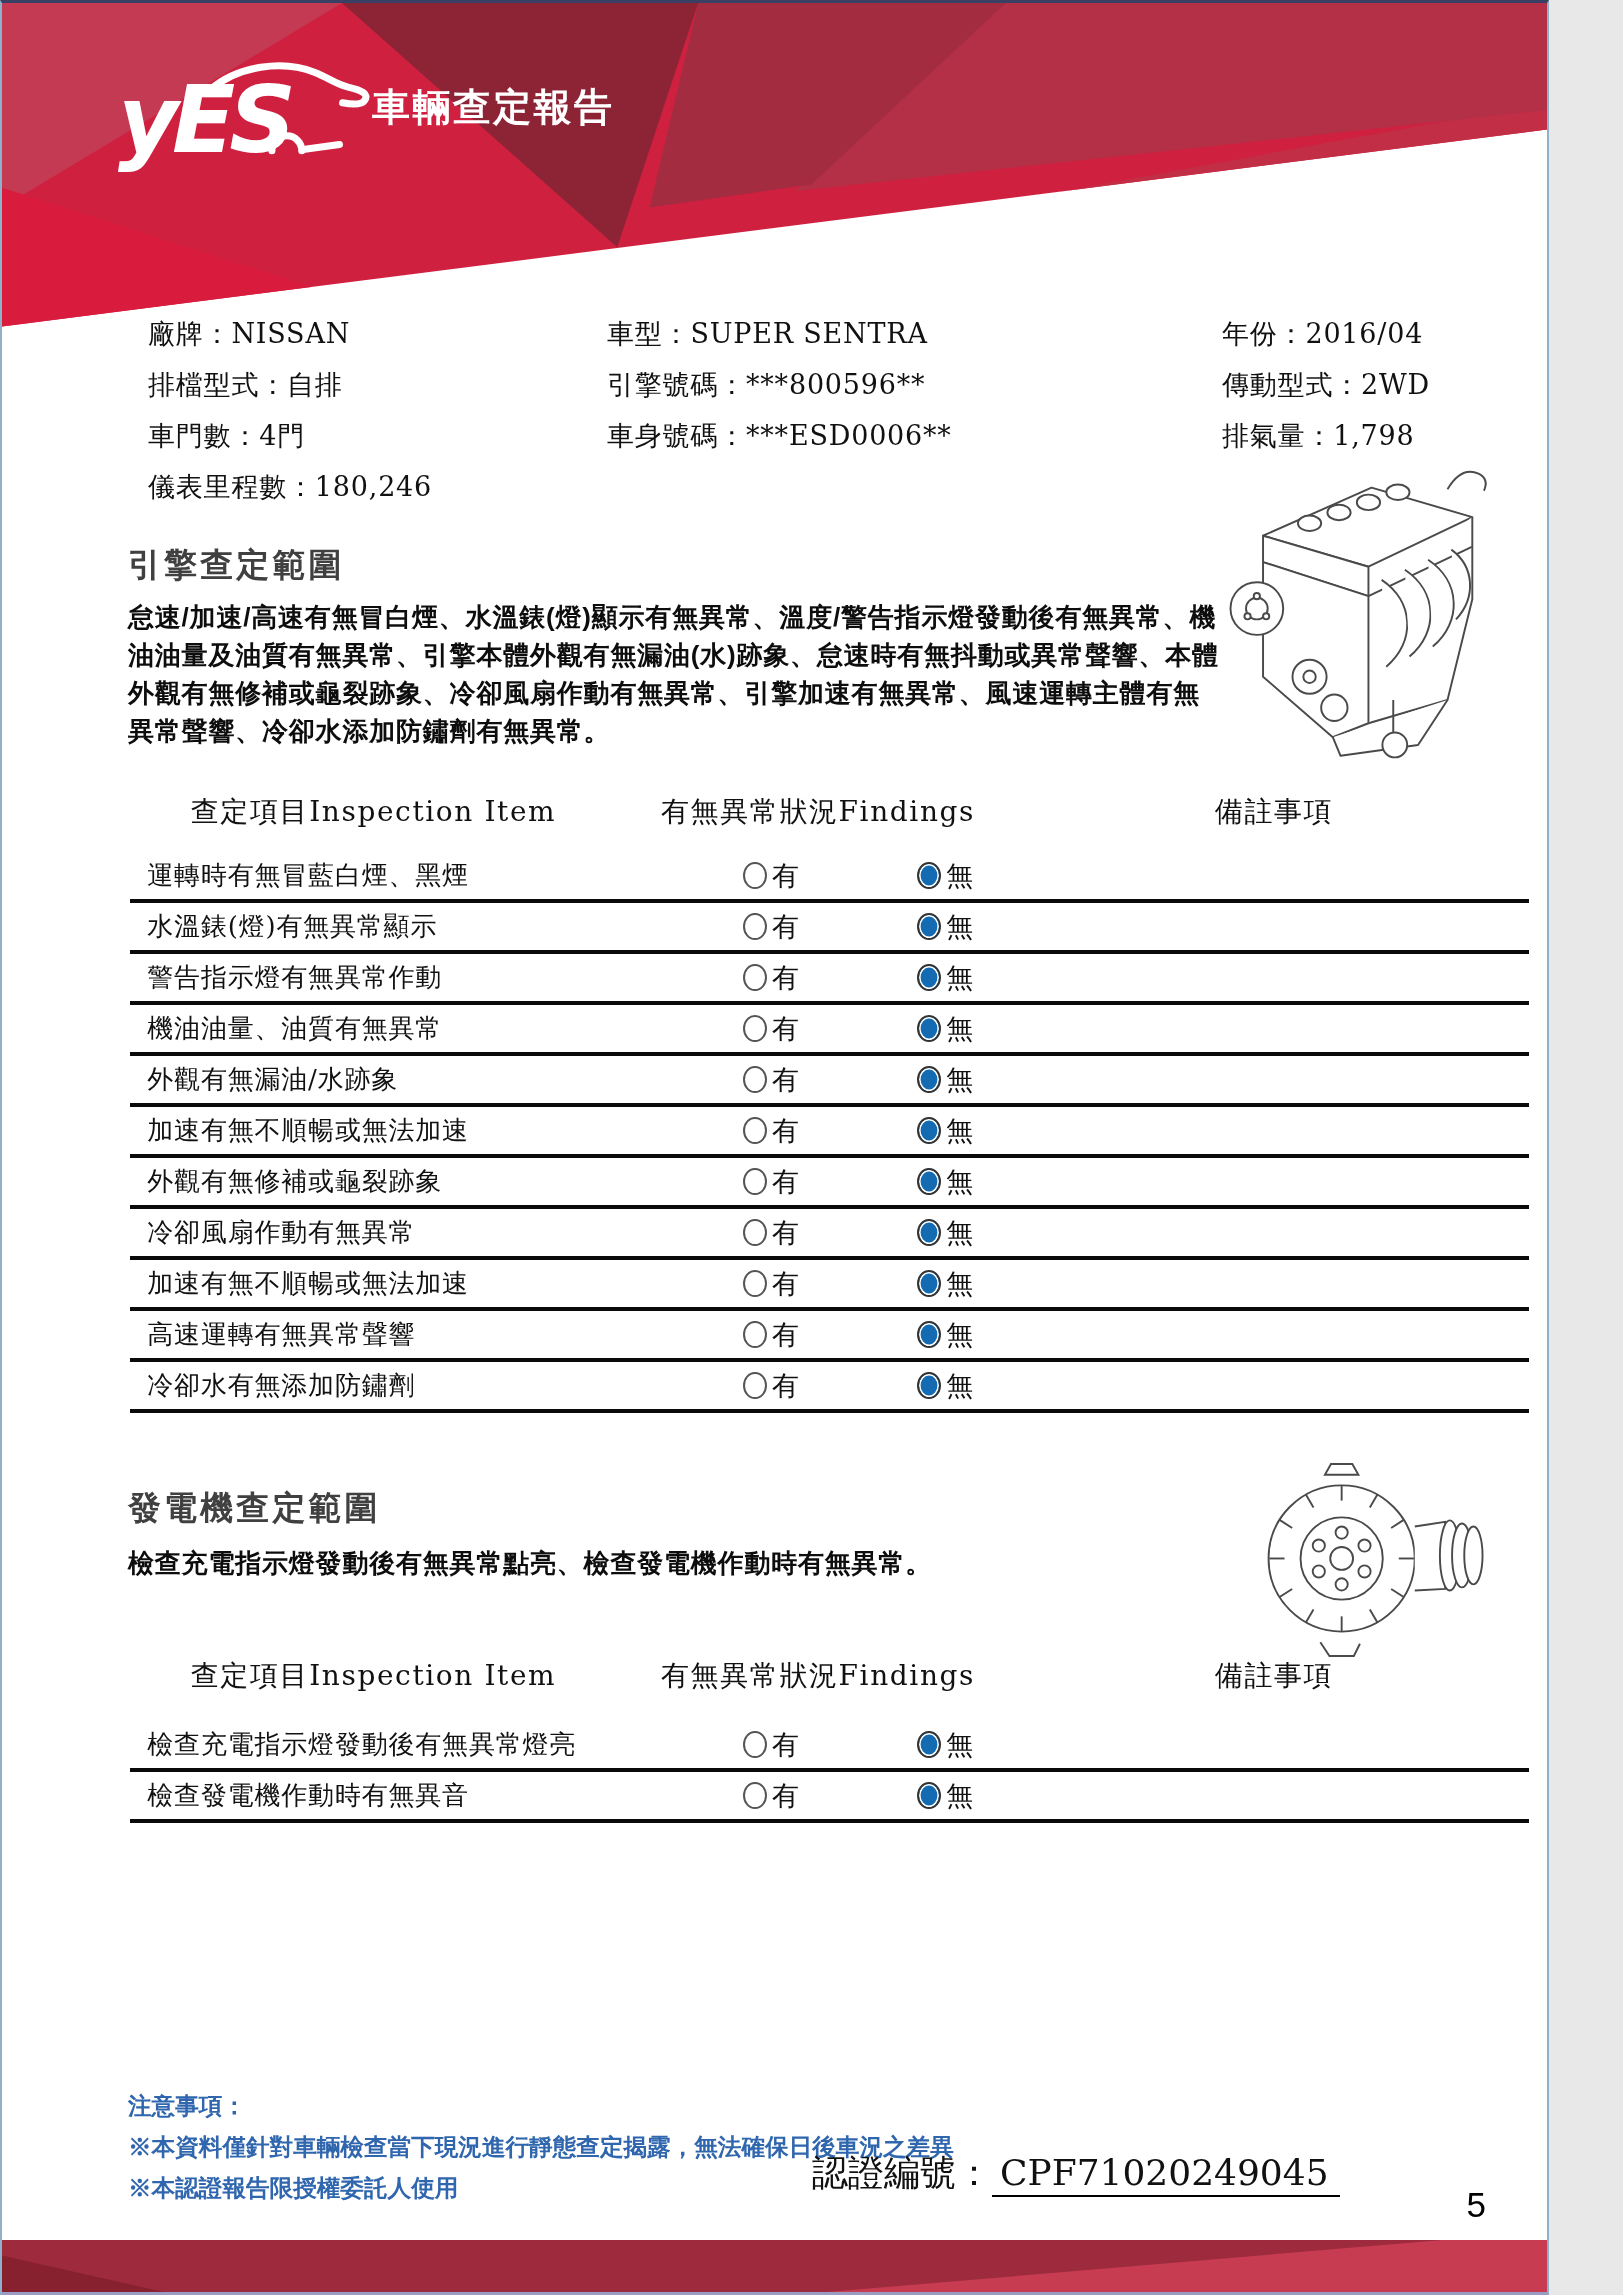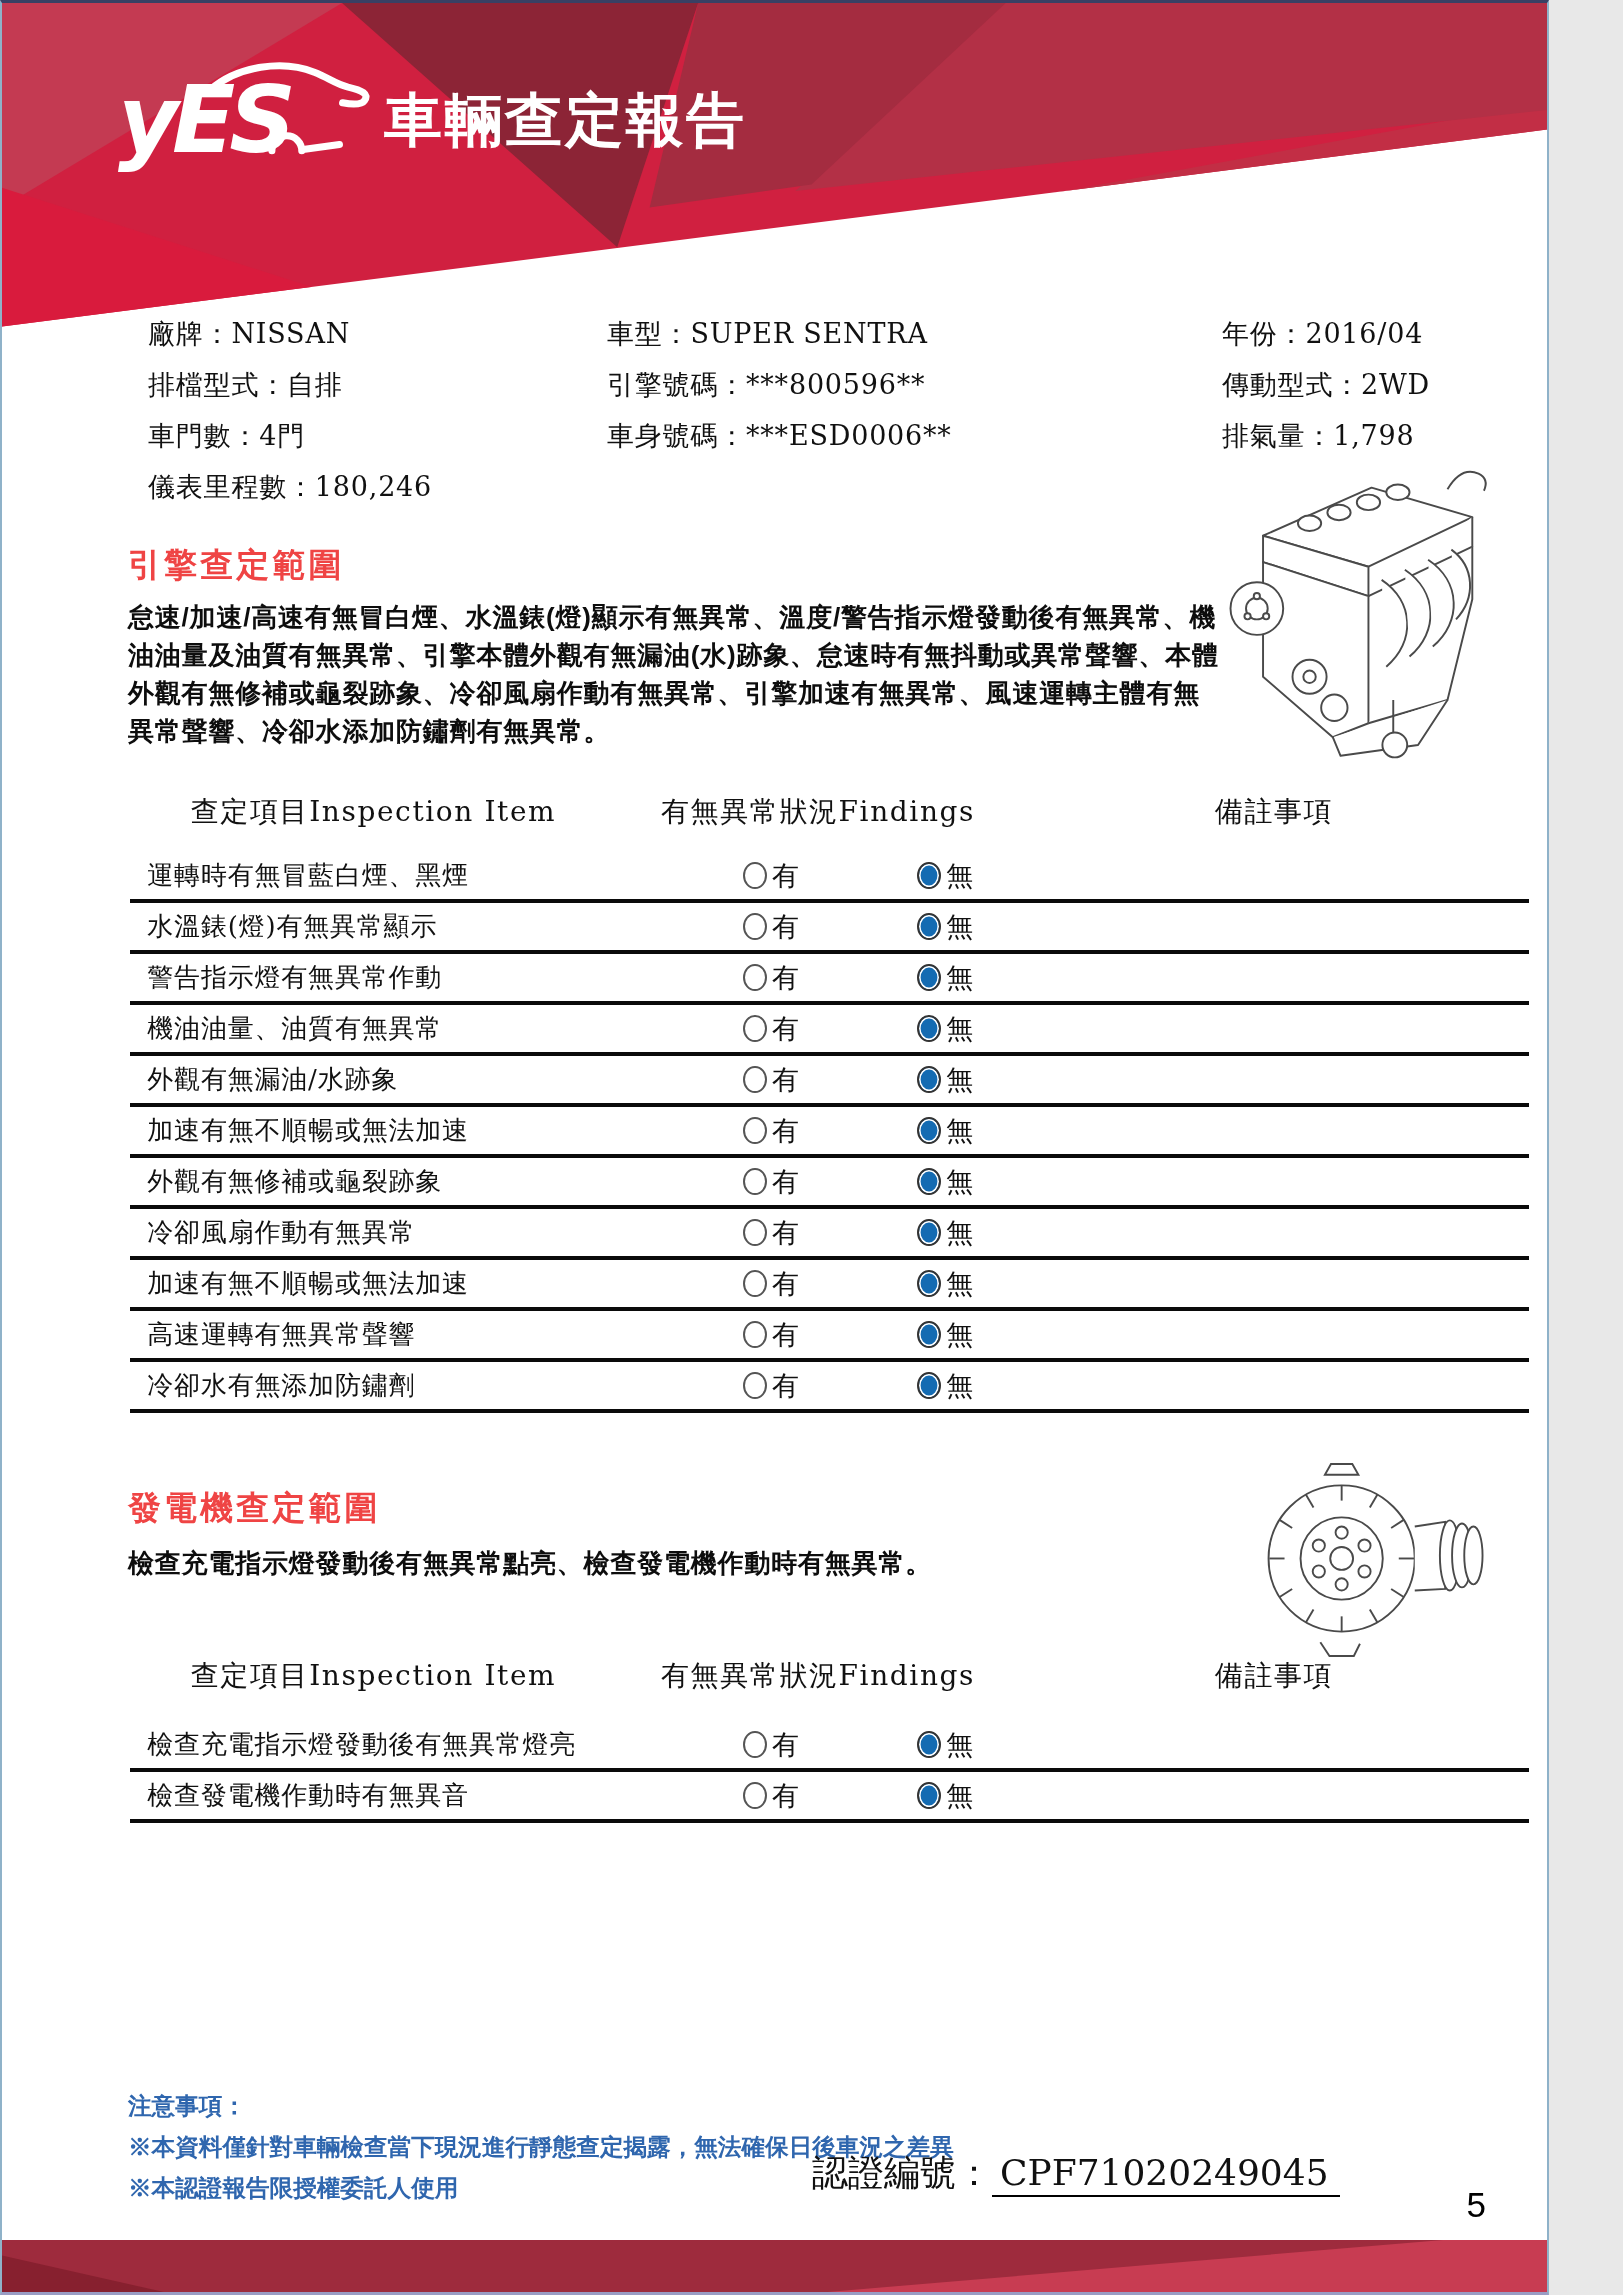--- a/index.html
+++ b/index.html
@@ -15,33 +15,33 @@
   .header-shape{position:absolute;inset:0;background:#d02040;
     clip-path:polygon(0 0,100% 0,100% 35.5%,0 98%);}
   .hl{position:absolute;inset:0;}
   .h-lowlight{background:#c22e45;clip-path:polygon(18% 100%,100% 26%,100% 100%);}
   .h-rightband{background:#b33046;clip-path:polygon(62% 0,100% 0,100% 30%,49% 57%);}
   .h-midmaroon{background:#a42c40;clip-path:polygon(43% 0,62% 0,50% 55%,40% 62%);}
   .h-darktri{background:#8c2436;clip-path:polygon(21% 0,43% 0,38% 74%);}
   .h-topleft{background:#c43a52;clip-path:polygon(0 0,21% 0,0 62%);}
   .h-wedge{background:#d91b3d;clip-path:polygon(0 56%,28% 100%,0 100%);}
   .logo{position:absolute;left:116px;top:55px;width:267px;height:114px;}
-  .header-title{position:absolute;left:382px;top:79px;
-    font-family:"Liberation Sans",sans-serif;font-weight:800;font-size:58px;
+  .header-title{position:absolute;left:370px;top:79px;
+    font-family:"Liberation Sans",sans-serif;font-weight:800;font-size:38px;
     color:#ffffff;letter-spacing:2.4px;white-space:nowrap;}
   
   .info-col{position:absolute;top:313px;font-size:27px;letter-spacing:0.8px;}
   .info-col.c1{left:146px;}
   .info-col.c2{left:605px;}
   .info-col.c3{left:1220px;}
   .info-line{height:51px;line-height:36px;white-space:nowrap;}
   
   .sec-heading{position:absolute;left:126px;
     font-family:Liberation Mono, monospace;font-weight:900;font-size:33px;
-    color:#ef4444;letter-spacing:3.1px;}
+    color:#404040;letter-spacing:3.1px;}
   .sec-desc{position:absolute;left:126px;
     font-family:"Liberation Sans",sans-serif;font-weight:900;font-size:26px;
     color:#0d0d0d;line-height:38px;letter-spacing:0.8px;}
   .eng-heading{top:540px;}
   .eng-desc{top:595px;width:1092px;}
   .gen-heading{top:1483px;}
   .gen-desc{top:1541px;width:1092px;}
   
   .engine-art{position:absolute;left:1213px;top:441px;width:310px;height:326px;}
   .alt-art{position:absolute;left:1225px;top:1458px;width:275px;height:198px;}

